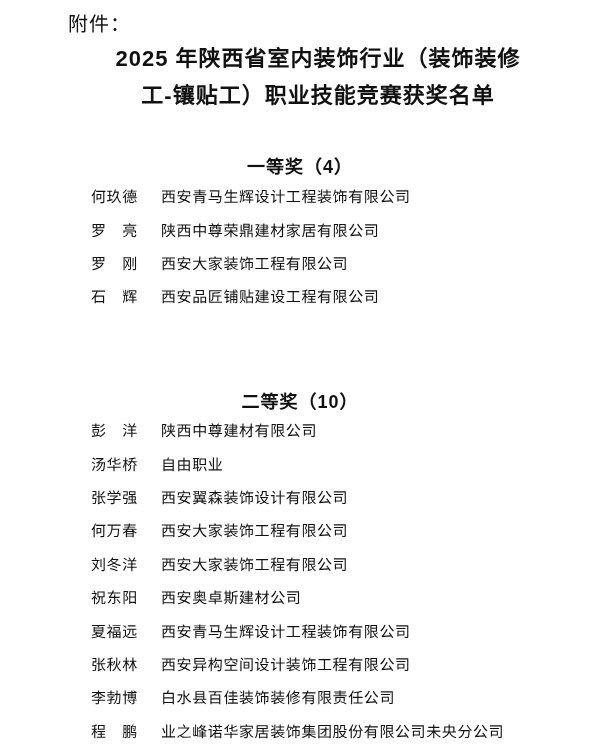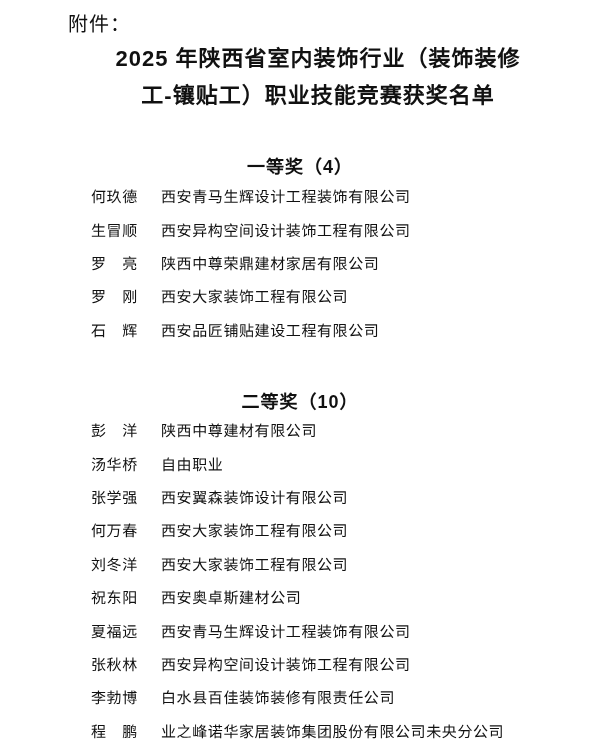--- a/index.html
+++ b/index.html
@@ -74,24 +74,20 @@
   </div>
 
   <div class="section-head" id="sec1-head">一等奖（4）</div>
 
   <div class="rows" id="sec1-rows">
     <div class="row">
       <span class="winner-name">何玖德</span>
       <span class="winner-org">西安青马生辉设计工程装饰有限公司</span>
     </div>
     <div class="row">
-      <span class="winner-name">生冒顺</span>
-      <span class="winner-org">西安异构空间设计装饰工程有限公司</span>
-    </div>
-    <div class="row">
       <span class="winner-name">罗　亮</span>
       <span class="winner-org">陕西中尊荣鼎建材家居有限公司</span>
     </div>
     <div class="row">
       <span class="winner-name">罗　刚</span>
       <span class="winner-org">西安大家装饰工程有限公司</span>
     </div>
     <div class="row">
       <span class="winner-name">石　辉</span>
       <span class="winner-org">西安品匠铺贴建设工程有限公司</span>

